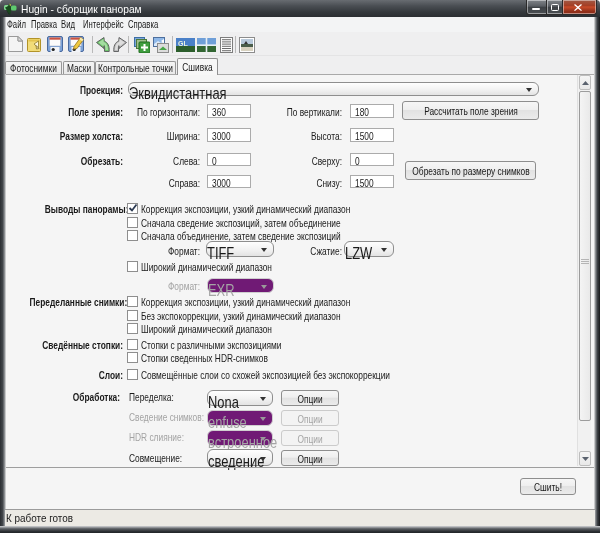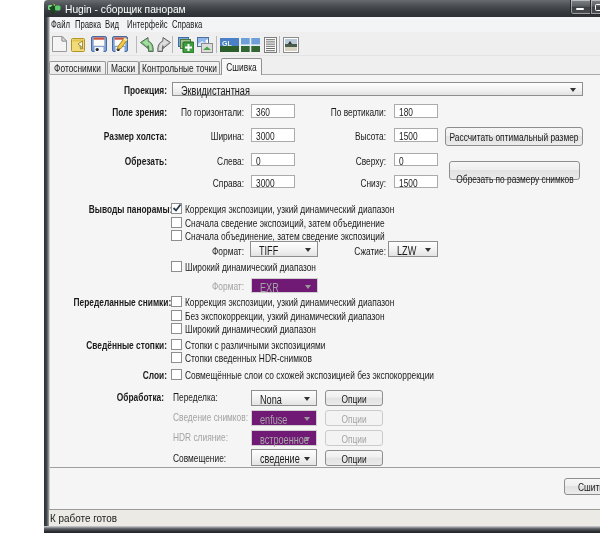--- a/index.html
+++ b/index.html
@@ -1,25 +1,25 @@
 <!DOCTYPE html>
 <html><head><meta charset="utf-8">
 <style>
 html,body{margin:0;padding:0;}
 body{width:600px;height:533px;overflow:hidden;font-family:"Liberation Sans",sans-serif;font-size:11px;color:#1a1a1a;}
-#win{position:absolute;left:0;top:0;width:504px;height:533px;background:#F0F0F0;margin-left:44px;}
+#win{position:absolute;left:0;top:0;width:504px;height:533px;background:#F0F0F0;}
 .a{position:absolute;}
 .lbl{position:absolute;white-space:nowrap;font-size:11px;line-height:11px;transform:scaleX(0.76);transform-origin:0 0;}
 .rl{text-align:right;transform-origin:100% 0;}
 .ctr{text-align:center;transform-origin:50% 0;}
 .b{font-weight:bold;}
 .dis{color:#a3a3a3;}
 .tf{position:absolute;background:#fff;border:1px solid #ABABAB;font-size:11px;line-height:12px;padding:1px 0 0 4px;box-sizing:border-box;white-space:nowrap;}
 .tf>span,.dd>span{display:block;transform:scaleX(0.76);transform-origin:0 50%;text-align:left;}
-.dd{position:absolute;background:linear-gradient(#fefefe,#f2f2f2 55%,#e3e3e3);border:1px solid #8E8E8E;border-radius:0;font-size:12px;box-sizing:border-box;padding:2px 0 0 8px;white-space:nowrap;}
+.dd{position:absolute;background:linear-gradient(#fefefe,#f2f2f2 55%,#e3e3e3);border:1px solid #8E8E8E;border-radius:6px;font-size:17px;box-sizing:border-box;padding:2px 0 0 0;white-space:nowrap;}
 .dd:after{content:"";position:absolute;right:6px;top:50%;margin-top:-1px;border:3.5px solid transparent;border-top:4px solid #333;}
 .ddd{background:#701a75;border-color:#cfcfcf;color:#a5a5a5;}
 .ddd:after{border-top-color:#9a9a9a;}
 .btn{position:absolute;background:linear-gradient(#f6f6f6,#efefef 45%,#e2e2e2 50%,#ebebeb);border:1px solid #8E8E8E;border-radius:3px;font-size:11px;text-align:center;box-sizing:border-box;white-space:nowrap;}
 .btn>span{display:block;width:250px;margin-left:calc(50% - 125px);text-align:center;transform:scaleX(0.76);transform-origin:50% 50%;}
 .btnd{background:#f3f3f3;border-color:#cbcbcb;color:#a5a5a5;}
 .cb{position:absolute;width:11px;height:11px;background:#fff;border:1px solid #8E8E8E;box-sizing:border-box;}
 .sep{position:absolute;width:1px;background:#b9b9b9;}
 </style></head>
 <body>
@@ -188,52 +188,52 @@
 
 <div class="lbl rl b" style="left:20px;top:107px;width:103px;">Поле зрения:</div>
 <div class="lbl rl" style="left:100px;top:107px;width:100px;">По горизонтали:</div>
 <div class="tf" style="left:207px;top:104px;width:44px;height:14px;">
       <span>360</span>
     </div>
 <div class="lbl rl" style="left:242px;top:107px;width:100px;">По вертикали:</div>
 <div class="tf" style="left:350px;top:104px;width:44px;height:14px;">
       <span>180</span>
     </div>
+<div class="btn" style="left:402px;top:101px;width:137px;height:19px;padding-top:3px;">
+      <span>Рассчитать поле зрения</span>
+    </div>
 
 <div class="lbl rl b" style="left:20px;top:131px;width:103px;">Размер холста:</div>
 <div class="lbl rl" style="left:100px;top:131px;width:100px;">Ширина:</div>
 <div class="tf" style="left:207px;top:128px;width:44px;height:14px;">
       <span>3000</span>
     </div>
 <div class="lbl rl" style="left:242px;top:131px;width:100px;">Высота:</div>
 <div class="tf" style="left:350px;top:128px;width:44px;height:14px;">
       <span>1500</span>
     </div>
-<div class="btn" style="left:401px;top:127px;width:138px;height:19px;padding-top:3px;">
-      <span>Рассчитать оптимальный размер</span>
-    </div>
 
 <div class="lbl rl b" style="left:20px;top:156px;width:103px;">Обрезать:</div>
 <div class="lbl rl" style="left:100px;top:156px;width:100px;">Слева:</div>
 <div class="tf" style="left:207px;top:153px;width:44px;height:13px;">
       <span>0</span>
     </div>
 <div class="lbl rl" style="left:242px;top:156px;width:100px;">Сверху:</div>
 <div class="tf" style="left:350px;top:153px;width:44px;height:13px;">
       <span>0</span>
     </div>
 <div class="lbl rl" style="left:100px;top:178px;width:100px;">Справа:</div>
 <div class="tf" style="left:207px;top:175px;width:44px;height:13px;">
       <span>3000</span>
     </div>
 <div class="lbl rl" style="left:242px;top:178px;width:100px;">Снизу:</div>
 <div class="tf" style="left:350px;top:175px;width:44px;height:13px;">
       <span>1500</span>
     </div>
-<div class="btn" style="left:405px;top:161px;width:131px;height:19px;padding-top:11px;">
+<div class="btn" style="left:405px;top:161px;width:131px;height:19px;padding-top:3px;">
       <span>Обрезать по размеру снимков</span>
     </div>
 
 <div class="lbl rl b" style="left:20px;top:204px;width:103px;">Выводы панорамы:</div>
 <div class="cb" style="left:127px;top:203px;"></div>
 <svg class="a" style="left:128px;top:203px" width="10" height="10" viewBox="0 0 10 10">
       <path d="M1.5 5 L4 7.5 L8.5 1.5" fill="none" stroke="#2c3a52" stroke-width="1.8"></path>
     </svg>
 <div class="lbl" style="left:141px;top:204px;">Коррекция экспозиции, узкий динамический диапазон</div>
 <div class="cb" style="left:127px;top:217px;"></div>

